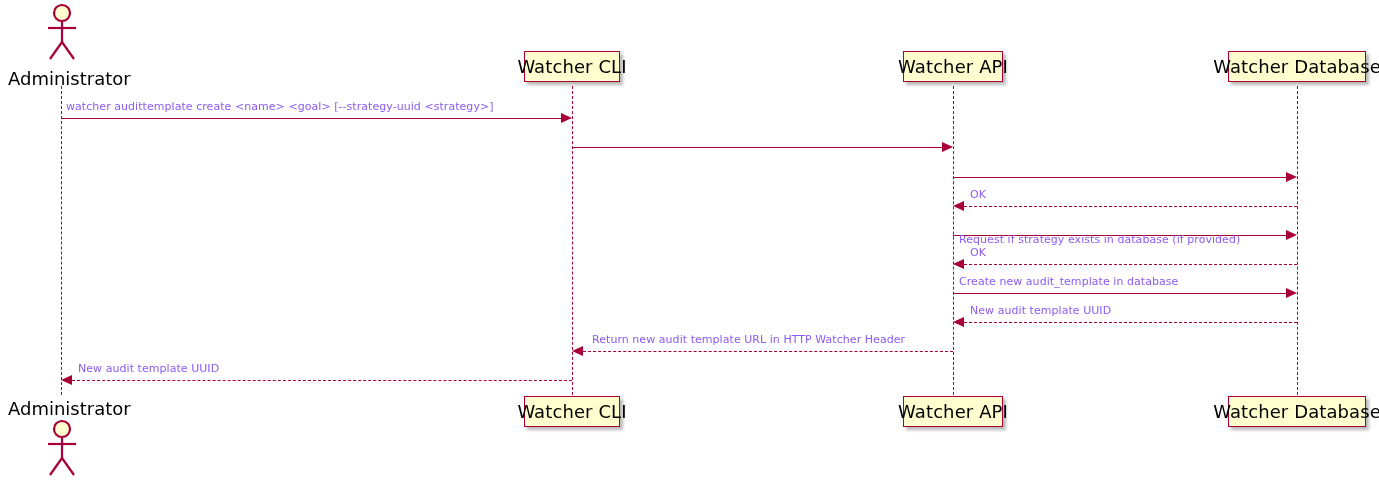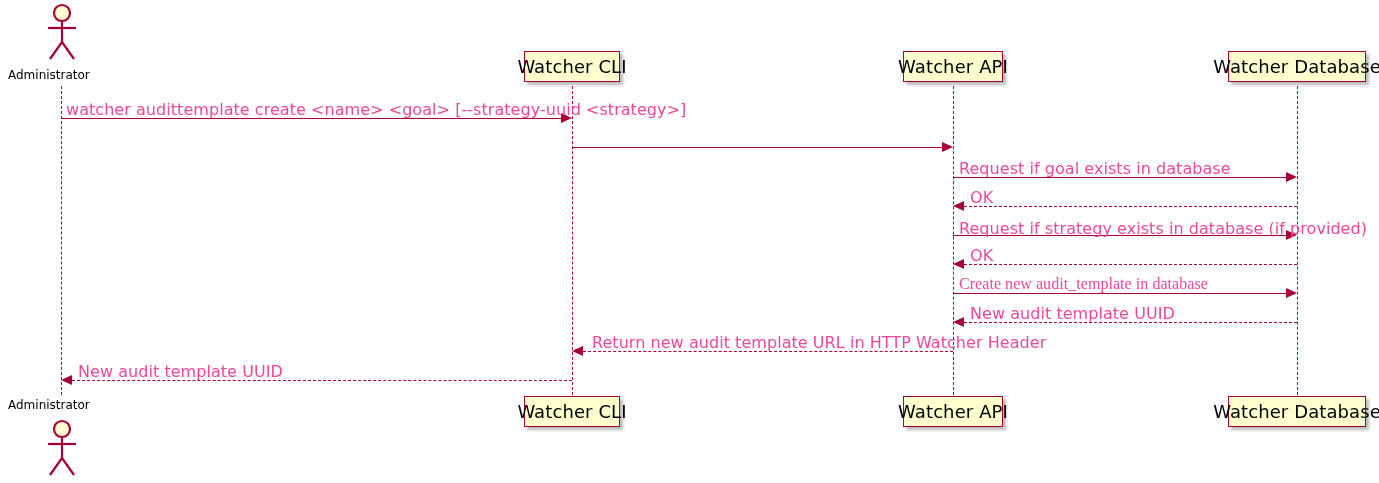--- a/index.html
+++ b/index.html
@@ -32,21 +32,21 @@
     justify-content: center;
     box-sizing: border-box;
     color: #000000;
     font-size: 18px;
     white-space: nowrap;
     letter-spacing: 0.1px;
   }
   .actor-label {
     position: absolute;
     color: #000000;
-    font-size: 12px;
+    font-size: 18px;
     white-space: nowrap;
   }
   .actor-fig {
     position: absolute;
   }
   .msg {
     position: absolute;
     height: 0;
     border-top: 1.4px solid #A80036;
   }
@@ -63,22 +63,22 @@
     border-bottom: 5px solid transparent;
     border-left: 11px solid #A80036;
   }
   .arrowhead.left {
     border-top: 5px solid transparent;
     border-bottom: 5px solid transparent;
     border-right: 11px solid #A80036;
   }
   .msg-label {
     position: absolute;
-    color: #ec4899;
-    font-size: 16px;
+    color: #8b5cf6;
+    font-size: 11px;
     white-space: nowrap;
     letter-spacing: 0.05px;
   }
 </style>
 </head>
 <body>
 
 <div id="diagram">
 
   <div class="lifeline" style="left:61px; top:86px; height:309px;"></div>
@@ -134,37 +134,36 @@
 
   <div class="msg" style="left:61px; top:118px; width:500px;"></div>
   <div class="arrowhead right" style="left:561px; top:113px;"></div>
   <div class="msg-label" style="left:66px; top:100px;">watcher audittemplate create &lt;name&gt; &lt;goal&gt; [--strategy-uuid &lt;strategy&gt;]</div>
 
   <div class="msg" style="left:572px; top:147px; width:370px;"></div>
   <div class="arrowhead right" style="left:942px; top:142px;"></div>
 
   <div class="msg" style="left:953px; top:177px; width:333px;"></div>
   <div class="arrowhead right" style="left:1286px; top:172px;"></div>
-  <div class="msg-label" style="left:959px; top:159px;">Request if goal exists in database</div>
 
   <div class="msg dashed" style="left:964px; top:206px; width:333px;"></div>
   <div class="arrowhead left" style="left:953px; top:201px;"></div>
   <div class="msg-label" style="left:970px; top:188px;">OK</div>
 
   <div class="msg" style="left:953px; top:235px; width:333px;"></div>
   <div class="arrowhead right" style="left:1286px; top:230px;"></div>
-  <div class="msg-label" style="left:959px; top:219px;">Request if strategy exists in database (if provided)</div>
+  <div class="msg-label" style="left:959px; top:233px;">Request if strategy exists in database (if provided)</div>
 
   <div class="msg dashed" style="left:964px; top:264px; width:333px;"></div>
   <div class="arrowhead left" style="left:953px; top:259px;"></div>
   <div class="msg-label" style="left:970px; top:246px;">OK</div>
 
   <div class="msg" style="left:953px; top:293px; width:333px;"></div>
   <div class="arrowhead right" style="left:1286px; top:288px;"></div>
-  <div class="msg-label" style="left:959px; top:275px;font-family:Liberation Serif, serif;">Create new audit_template in database</div>
+  <div class="msg-label" style="left:959px; top:275px;">Create new audit_template in database</div>
 
   <div class="msg dashed" style="left:964px; top:322px; width:333px;"></div>
   <div class="arrowhead left" style="left:953px; top:317px;"></div>
   <div class="msg-label" style="left:970px; top:304px;">New audit template UUID</div>
 
   <div class="msg dashed" style="left:583px; top:351px; width:370px;"></div>
   <div class="arrowhead left" style="left:572px; top:346px;"></div>
   <div class="msg-label" style="left:592px; top:333px;">Return new audit template URL in HTTP Watcher Header</div>
 
   <div class="msg dashed" style="left:72px; top:380px; width:500px;"></div>

